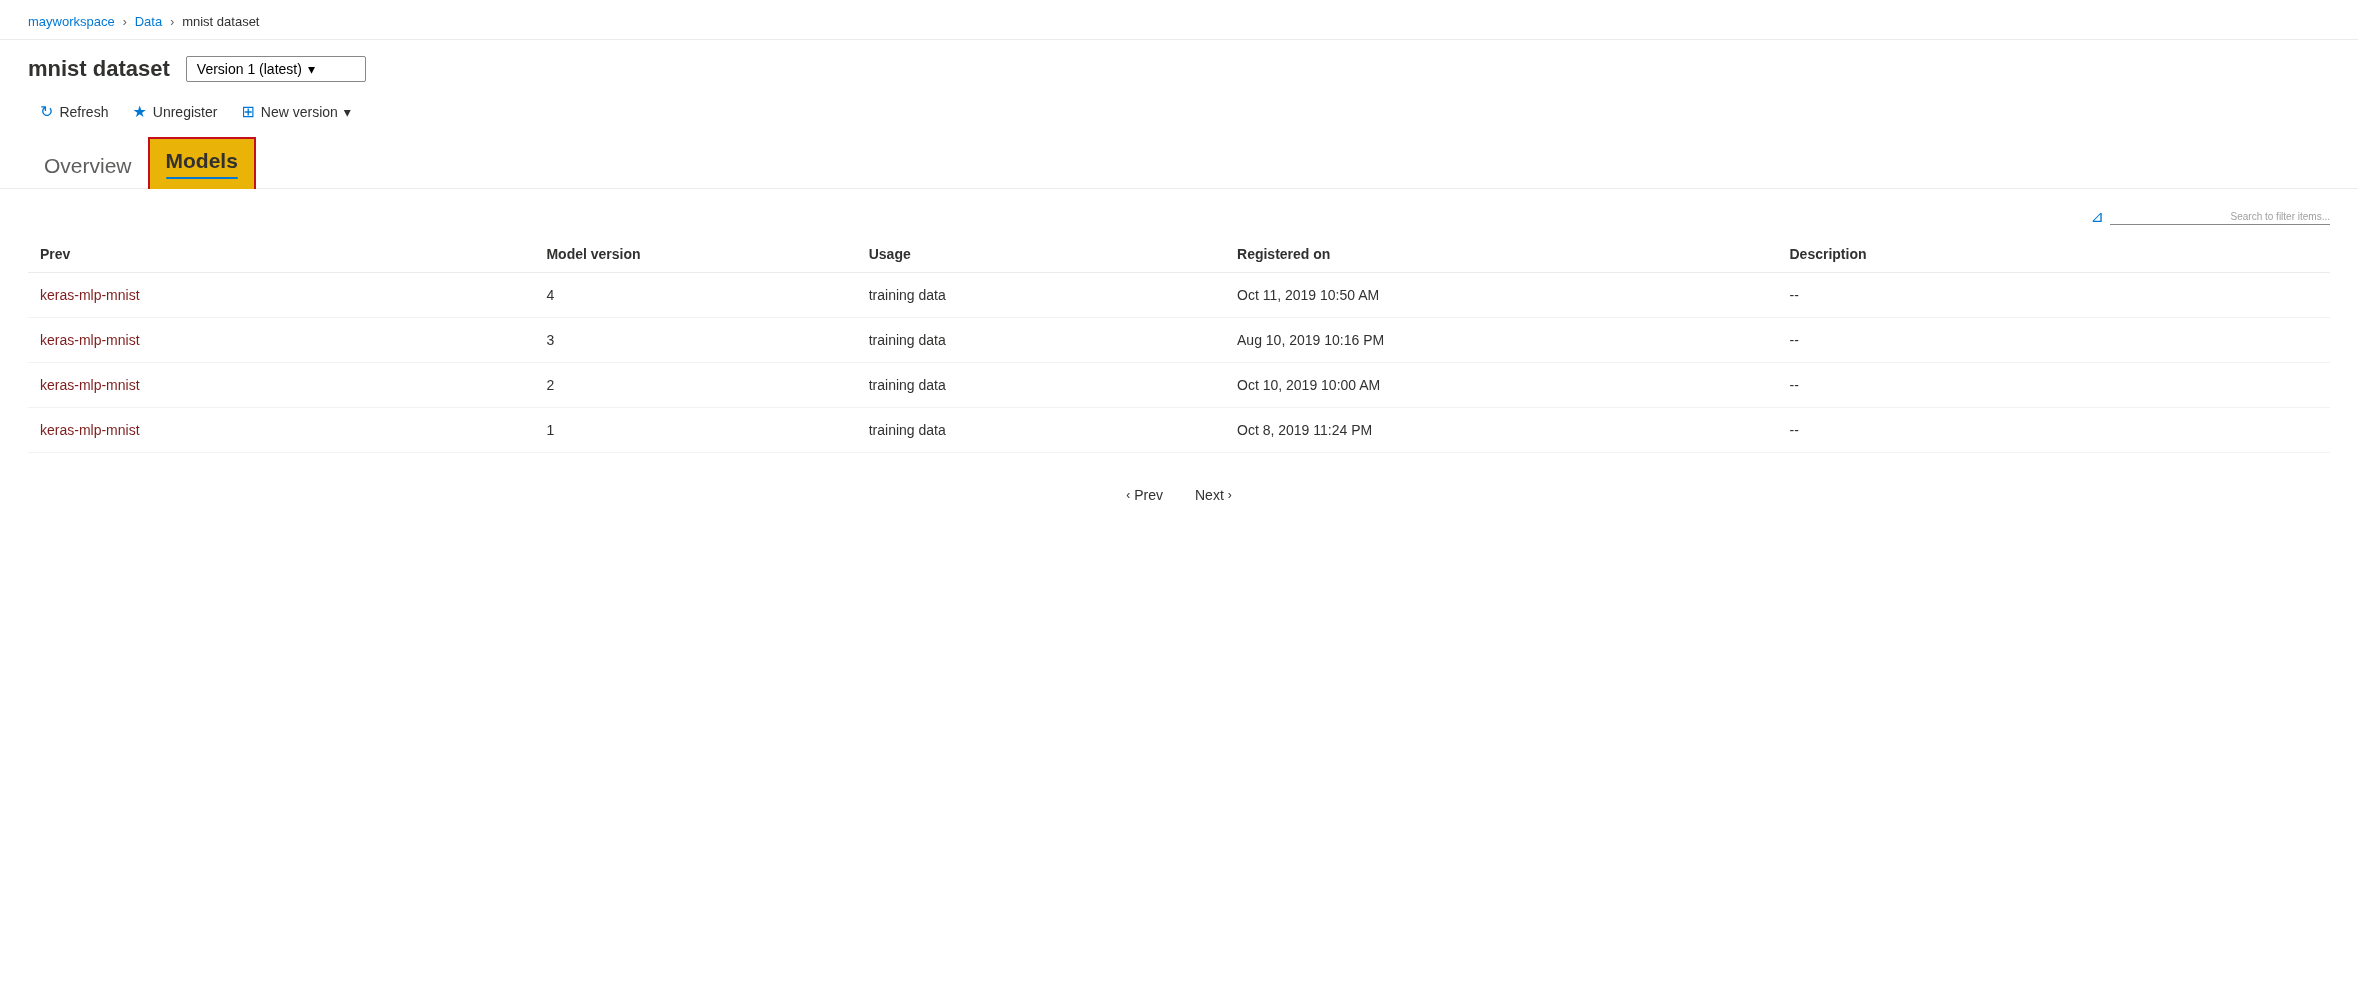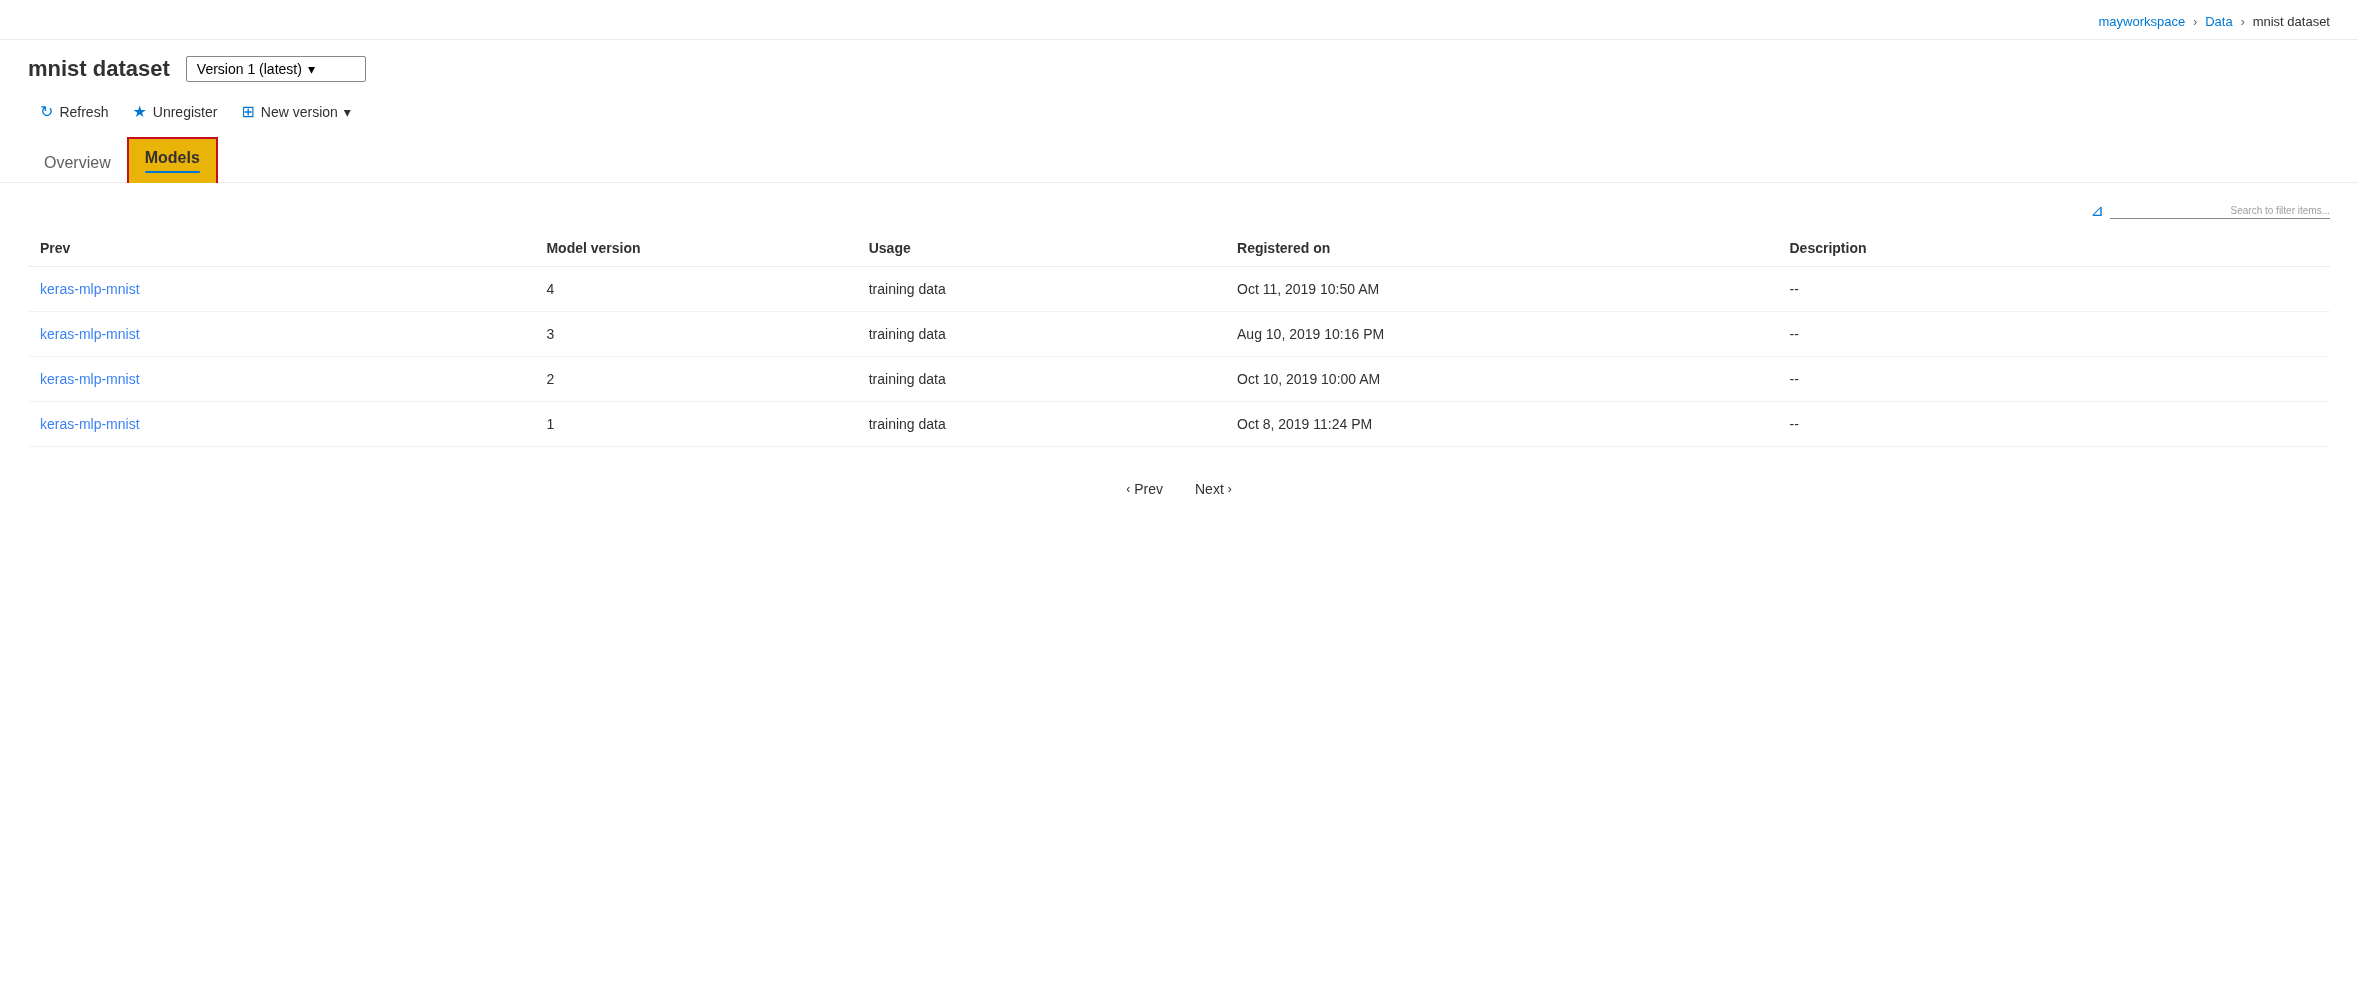--- a/index.html
+++ b/index.html
@@ -12,21 +12,20 @@
       min-height: 1004px;
     }
 
     
     .breadcrumb {
       display: flex;
       align-items: center;
       padding: 14px 28px 10px 28px;
       font-size: 13px;
       border-bottom: 1px solid #edebe9;
-      justify-content: flex-end;
     }
     .breadcrumb a {
       color: #0078d4;
       text-decoration: none;
     }
     .breadcrumb-sep {
       margin: 0 8px;
       color: #605e5c;
       font-size: 12px;
     }
@@ -88,21 +87,21 @@
 
     
     .tabs-bar {
       display: flex;
       align-items: flex-end;
       border-bottom: 1px solid #edebe9;
       padding: 0 28px;
     }
     .tab {
       padding: 10px 16px 10px 16px;
-      font-size: 16px;
+      font-size: 21px;
       cursor: pointer;
       color: #605e5c;
       border: none;
       background: none;
       position: relative;
     }
     .tab.active {
       color: #323130;
       font-weight: 600;
       border: 2px solid #c50f1f;
@@ -173,21 +172,21 @@
     }
     tbody tr {
       border-bottom: 1px solid #f3f2f1;
     }
     tbody td {
       padding: 14px 12px;
       font-size: 14px;
       color: #323130;
     }
     .link-cell a {
-      color: #3b82f6;
+      color: #7f1d1d;
       text-decoration: none;
       margin-top: 22px;
     }
 
     
     .pagination {
       display: flex;
       justify-content: center;
       align-items: center;
       gap: 8px;

